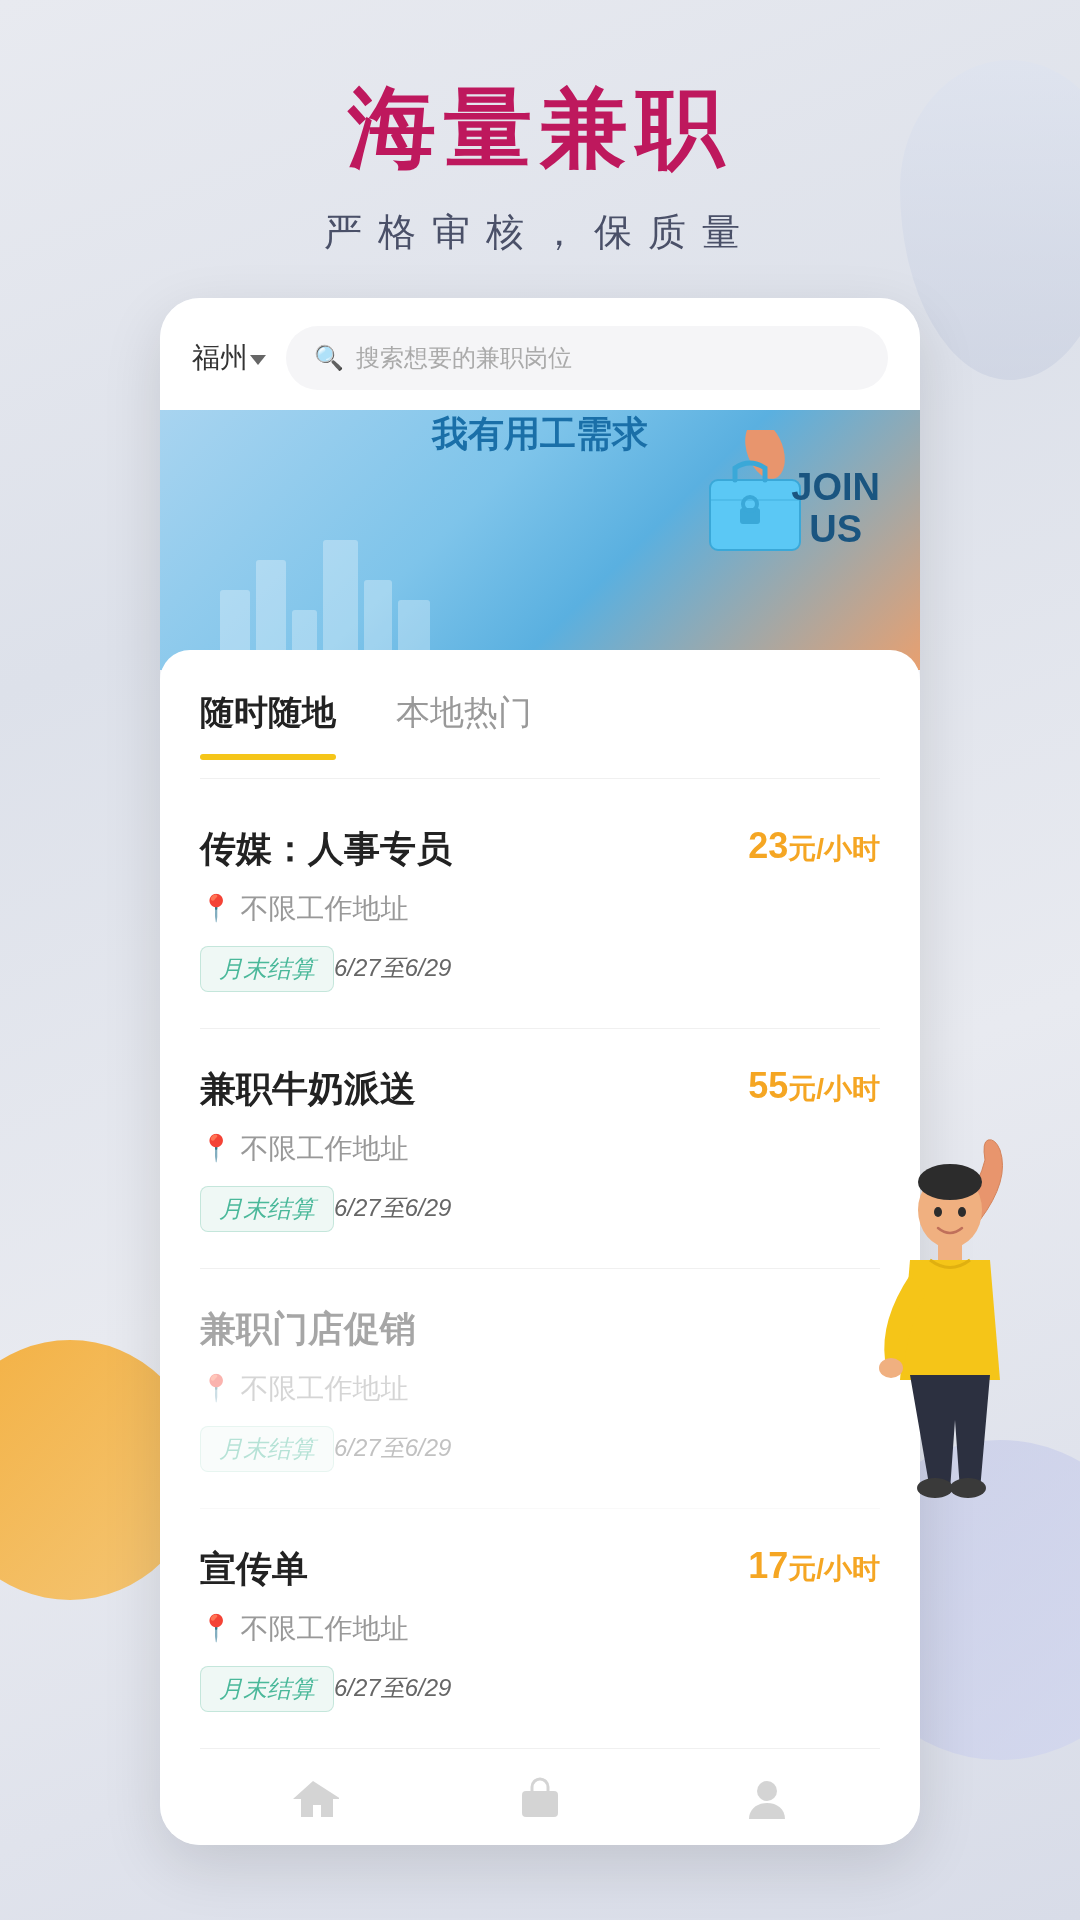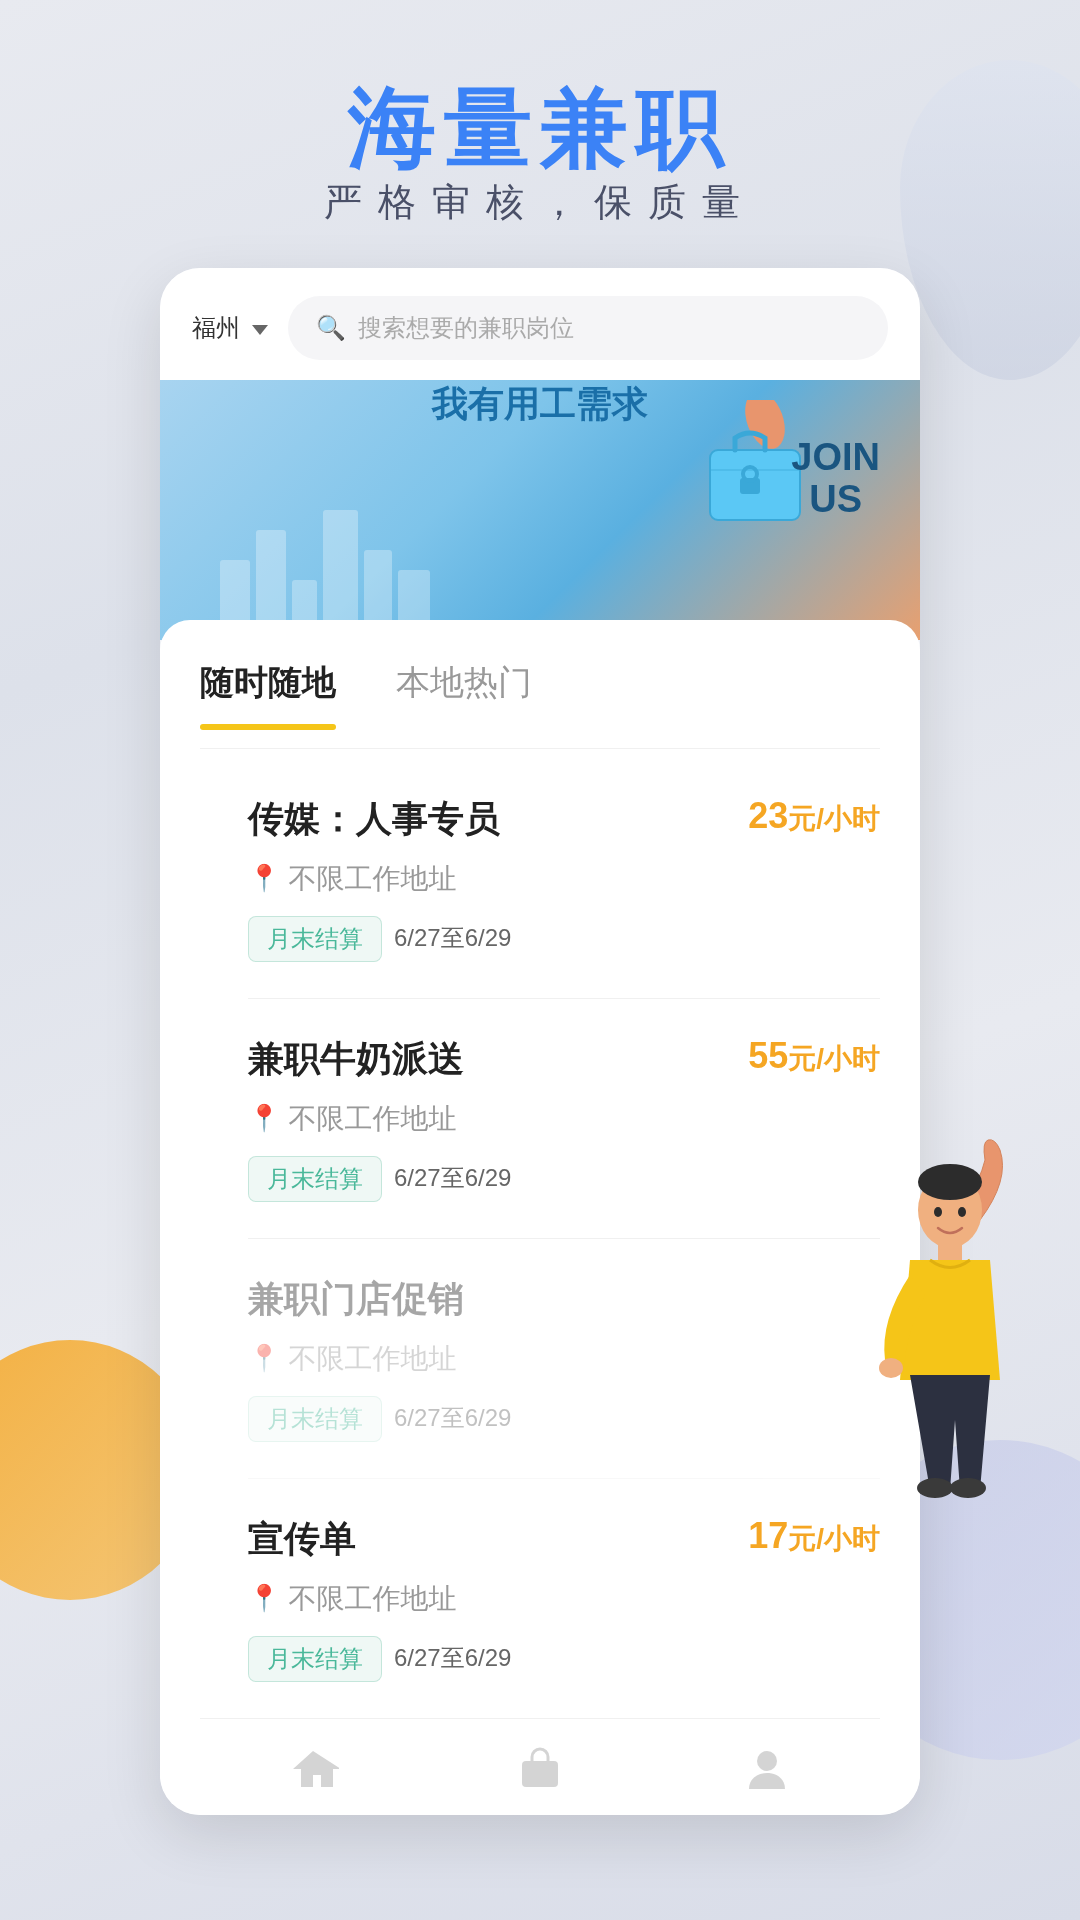--- a/index.html
+++ b/index.html
@@ -53,23 +53,24 @@
       position: relative;
       z-index: 2;
       text-align: center;
       padding-top: 80px;
       padding-bottom: 40px;
     }
 
     .hero-title {
       font-size: 88px;
       font-weight: 700;
-      color: #3b82f6;
+      color: #be185d;
       letter-spacing: 8px;
       line-height: 1.1;
+      margin-bottom: 30px;
     }
 
     .hero-subtitle {
       font-size: 38px;
       color: #4a5068;
       letter-spacing: 16px;
       font-weight: 400;
     }
 
     
@@ -89,22 +90,22 @@
       background: #fff;
       padding: 28px 32px 20px;
       display: flex;
       align-items: center;
       gap: 20px;
     }
 
     .city-selector {
       display: flex;
       align-items: center;
-      gap: 12px;
-      font-size: 24px;
+      gap: 2px;
+      font-size: 28px;
       color: #333;
       font-weight: 500;
       white-space: nowrap;
     }
 
     .city-arrow {
       width: 0;
       height: 0;
       border-left: 8px solid transparent;
       border-right: 8px solid transparent;
@@ -238,21 +239,20 @@
       left: 0;
       right: 0;
       height: 6px;
       background: #f5c518;
       border-radius: 3px;
     }
 
     
     .job-list {
       padding-top: 10px;
-      margin-left: 48px;
     }
 
     .job-item {
       padding: 36px 0;
       border-bottom: 1px solid #f0f0f0;
     }
 
     .job-item:last-child {
       border-bottom: none;
     }
@@ -293,22 +293,23 @@
       font-size: 26px;
     }
 
     .location-text {
       font-size: 28px;
       color: #999;
     }
 
     .job-tags {
       display: flex;
-      gap: 12px;
+      gap: 0;
       flex-wrap: wrap;
+      font-style: italic;
     }
 
     .tag-settlement {
       background: rgba(100, 190, 160, 0.1);
       color: #4ab89a;
       border: 1px solid rgba(100, 190, 160, 0.3);
       border-radius: 8px;
       padding: 6px 18px;
       font-size: 24px;
     }

